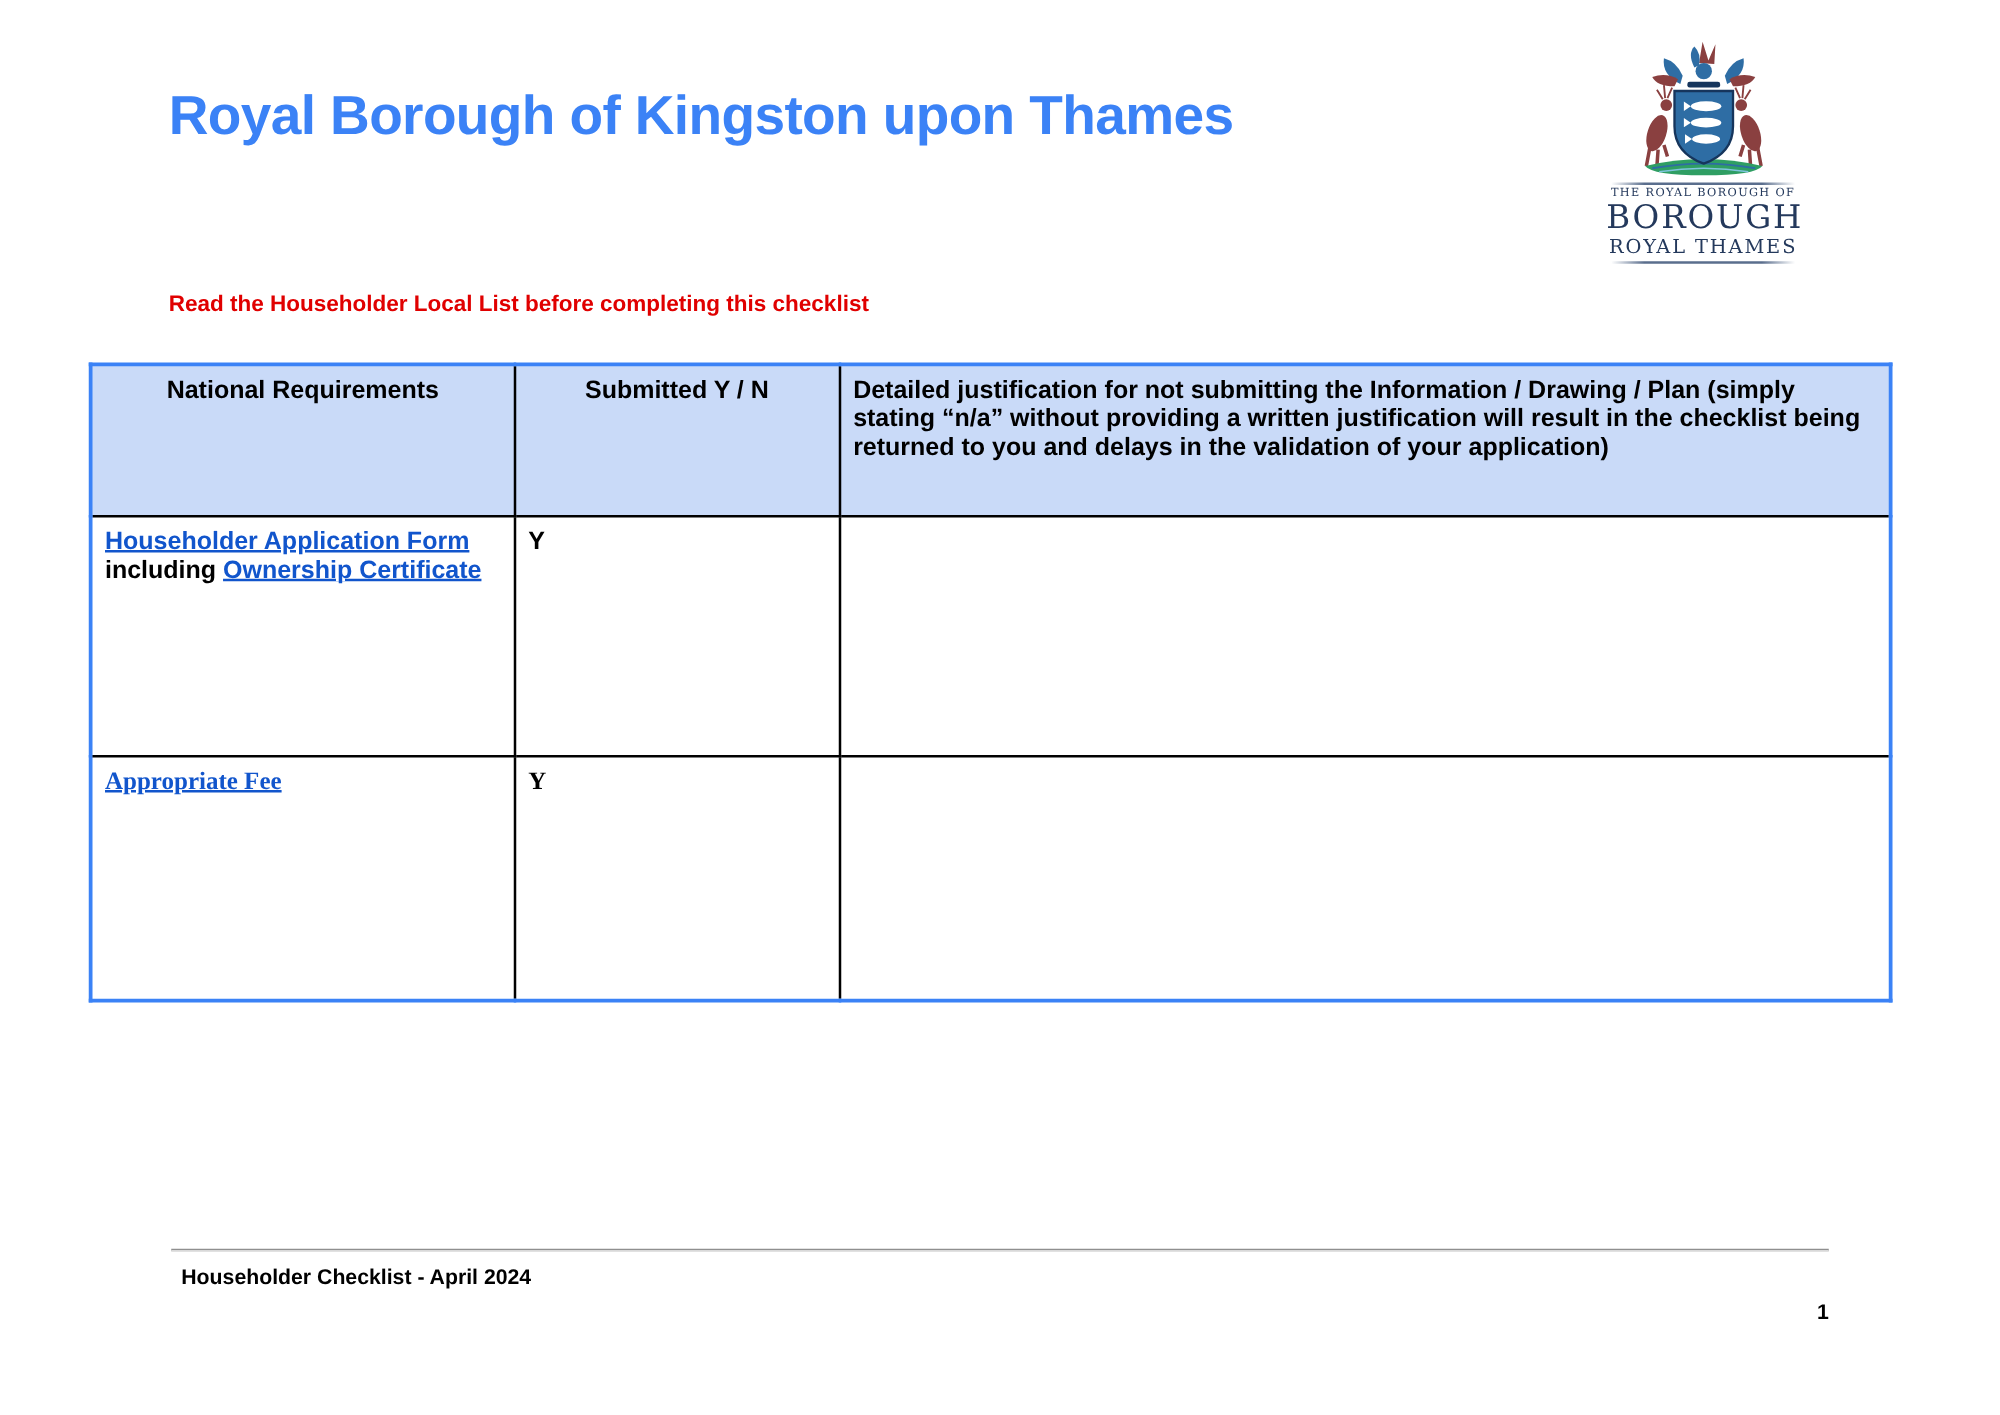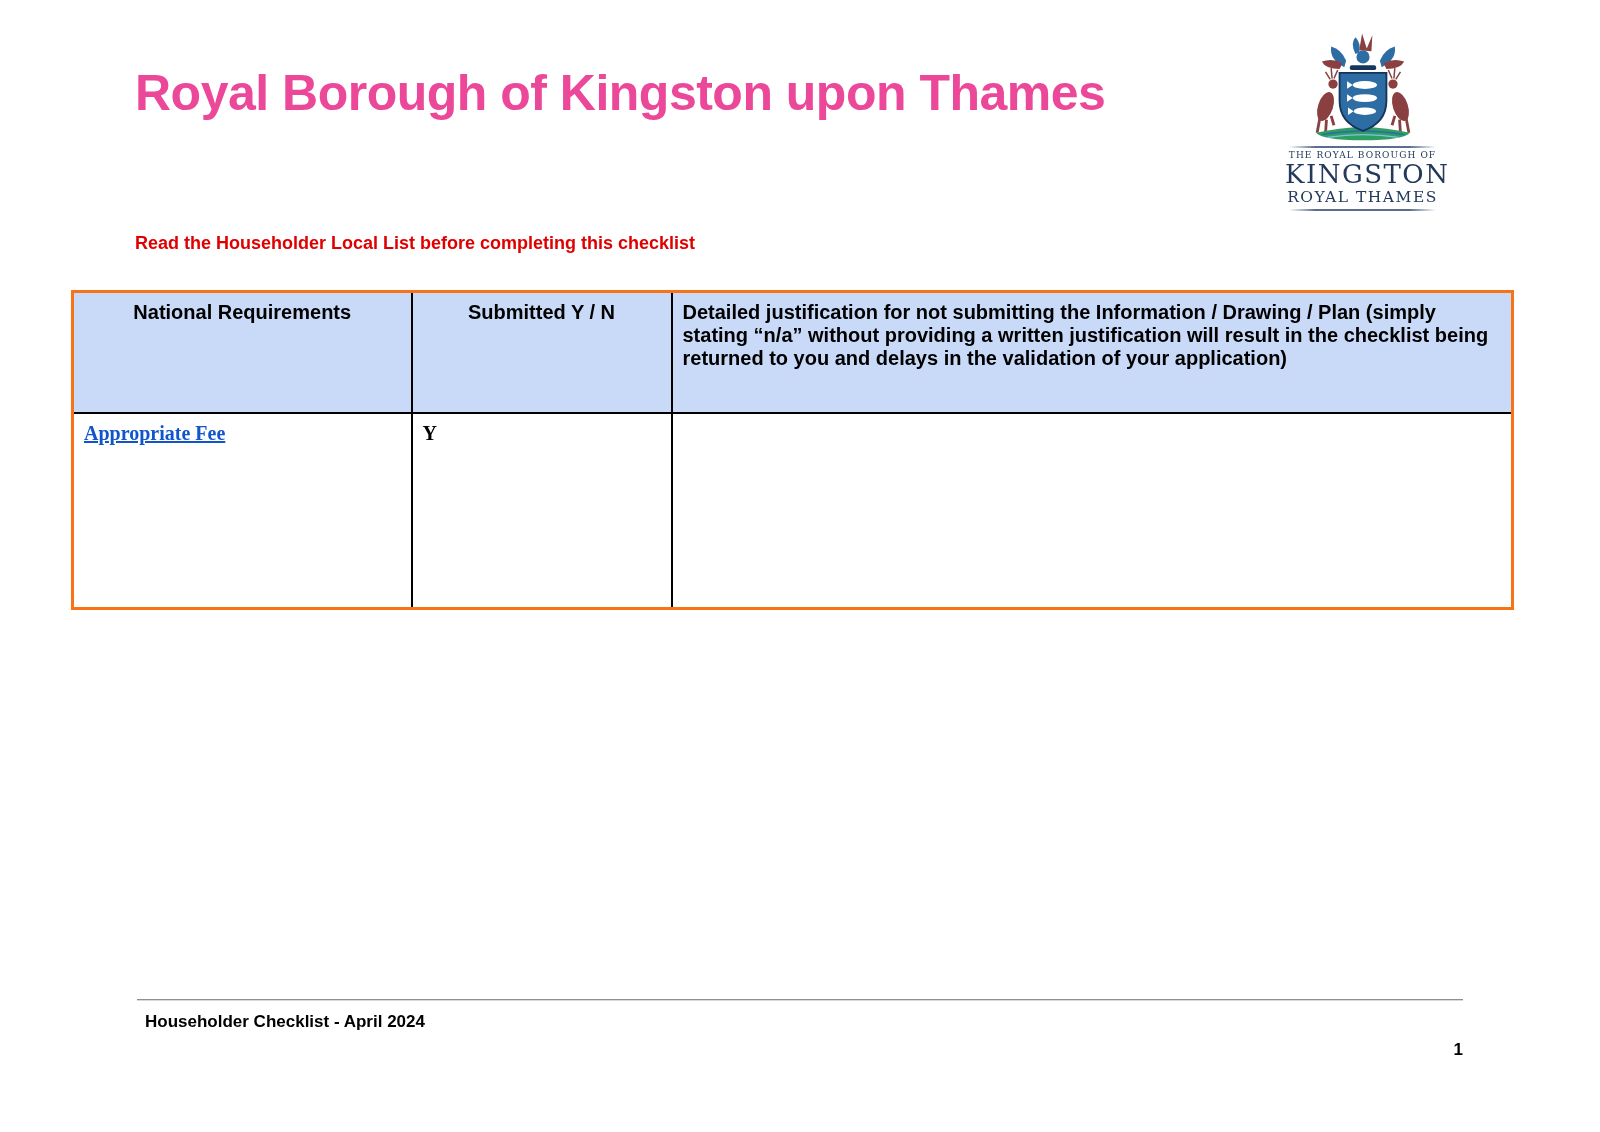--- a/index.html
+++ b/index.html
@@ -1,22 +1,22 @@
 <!DOCTYPE html>
 <html><head>
 <meta charset="utf-8">
 <style>
   * { margin: 0; padding: 0; box-sizing: border-box; }
   html, body { width: 1600px; height: 1132px; background: #ffffff; }
   body { font-family: "Liberation Sans", sans-serif; position: relative; overflow: hidden; color: #000; }
 
   .page-title {
     position: absolute; left: 135px; top: 58px;
-    font-size: 50px; font-weight: bold; letter-spacing: -0.5px;
-    line-height: 70px; color: #ec4899;
+    font-size: 44px; font-weight: bold; letter-spacing: -0.5px;
+    line-height: 70px; color: #3b82f6;
   }
 
   .logo { position: absolute; left: 1285px; top: 26px; width: 155px; text-align: center; }
   .logo svg { display: block; margin: 0 auto; }
   .logo-text { color: #24395c; font-family: "DejaVu Serif", serif; }
   .logo-rule {
     height: 2px; margin: 2px 4px;
     background: linear-gradient(90deg, rgba(36,57,92,0) 0%, #5a6e8d 18%, #5a6e8d 82%, rgba(36,57,92,0) 100%);
   }
   .logo-line-sm { font-size: 9px; letter-spacing: 1.1px; margin-top: 2px; white-space: nowrap; }
@@ -24,21 +24,21 @@
   .logo-line-md { font-size: 15.5px; letter-spacing: 1.5px; line-height: 18px; margin-bottom: 3px; white-space: nowrap; }
 
   .instruction {
     position: absolute; left: 135px; top: 233px;
     font-size: 18px; font-weight: bold; color: #e00000;
   }
 
   table.checklist {
     position: absolute; left: 71px; top: 290px;
     width: 1440px; border-collapse: collapse;
-    border: 3px solid #f97316;
+    border: 3px solid #3b82f6;
     table-layout: fixed;
   }
   table.checklist th, table.checklist td {
     border: 2px solid #000;
     vertical-align: top;
     font-size: 20px; font-weight: bold;
     padding: 8px 10px;
   }
   col.c1 { width: 339px; } col.c2 { width: 260px; } col.c3 { width: 841px; }
   thead th { background: #c9daf8; }
@@ -103,21 +103,21 @@
         <path d="M69,63 l-6,-4 v8 Z"></path>
       <ellipse cx="82" cy="77" rx="13" ry="4.2"></ellipse>
         <path d="M69,77 l-6,-4 v8 Z"></path>
       <ellipse cx="82" cy="91" rx="12" ry="4"></ellipse>
         <path d="M70,91 l-6,-4 v8 Z"></path>
     </g>
   </svg>
   <div class="logo-text">
     <div class="logo-rule"></div>
     <div class="logo-line-sm">THE ROYAL BOROUGH OF</div>
-    <div class="logo-line-lg">KINGSTON</div>
+    <div class="logo-line-lg">BOROUGH</div>
     <div class="logo-line-md">ROYAL THAMES</div>
     <div class="logo-rule"></div>
   </div>
 </div>
 
 <div class="instruction">Read the Householder Local List before completing this checklist</div>
 
 <table class="checklist">
   <colgroup>
       <col class="c1">
@@ -125,20 +125,25 @@
       <col class="c3">
     </colgroup>
   <thead>
     <tr class="hdr">
       <th class="center">National Requirements</th>
       <th class="center">Submitted Y / N</th>
       <th class="left">Detailed justification for not submitting the Information / Drawing / Plan (simply stating “n/a” without providing a written justification will result in the checklist being returned to you and delays in the validation of your application)</th>
     </tr>
   </thead>
   <tbody>
+    <tr class="r1">
+      <td><a href="#">Householder Application Form</a><span> including </span><a href="#">Ownership Certificate</a></td>
+      <td>Y</td>
+      <td></td>
+    </tr>
     <tr class="r2">
       <td><a href="#">Appropriate Fee</a></td>
       <td>Y</td>
       <td></td>
     </tr>
   </tbody>
 </table>
 
 <div class="footer-line"></div>
 <div class="footer-text">Householder Checklist - April 2024</div>

